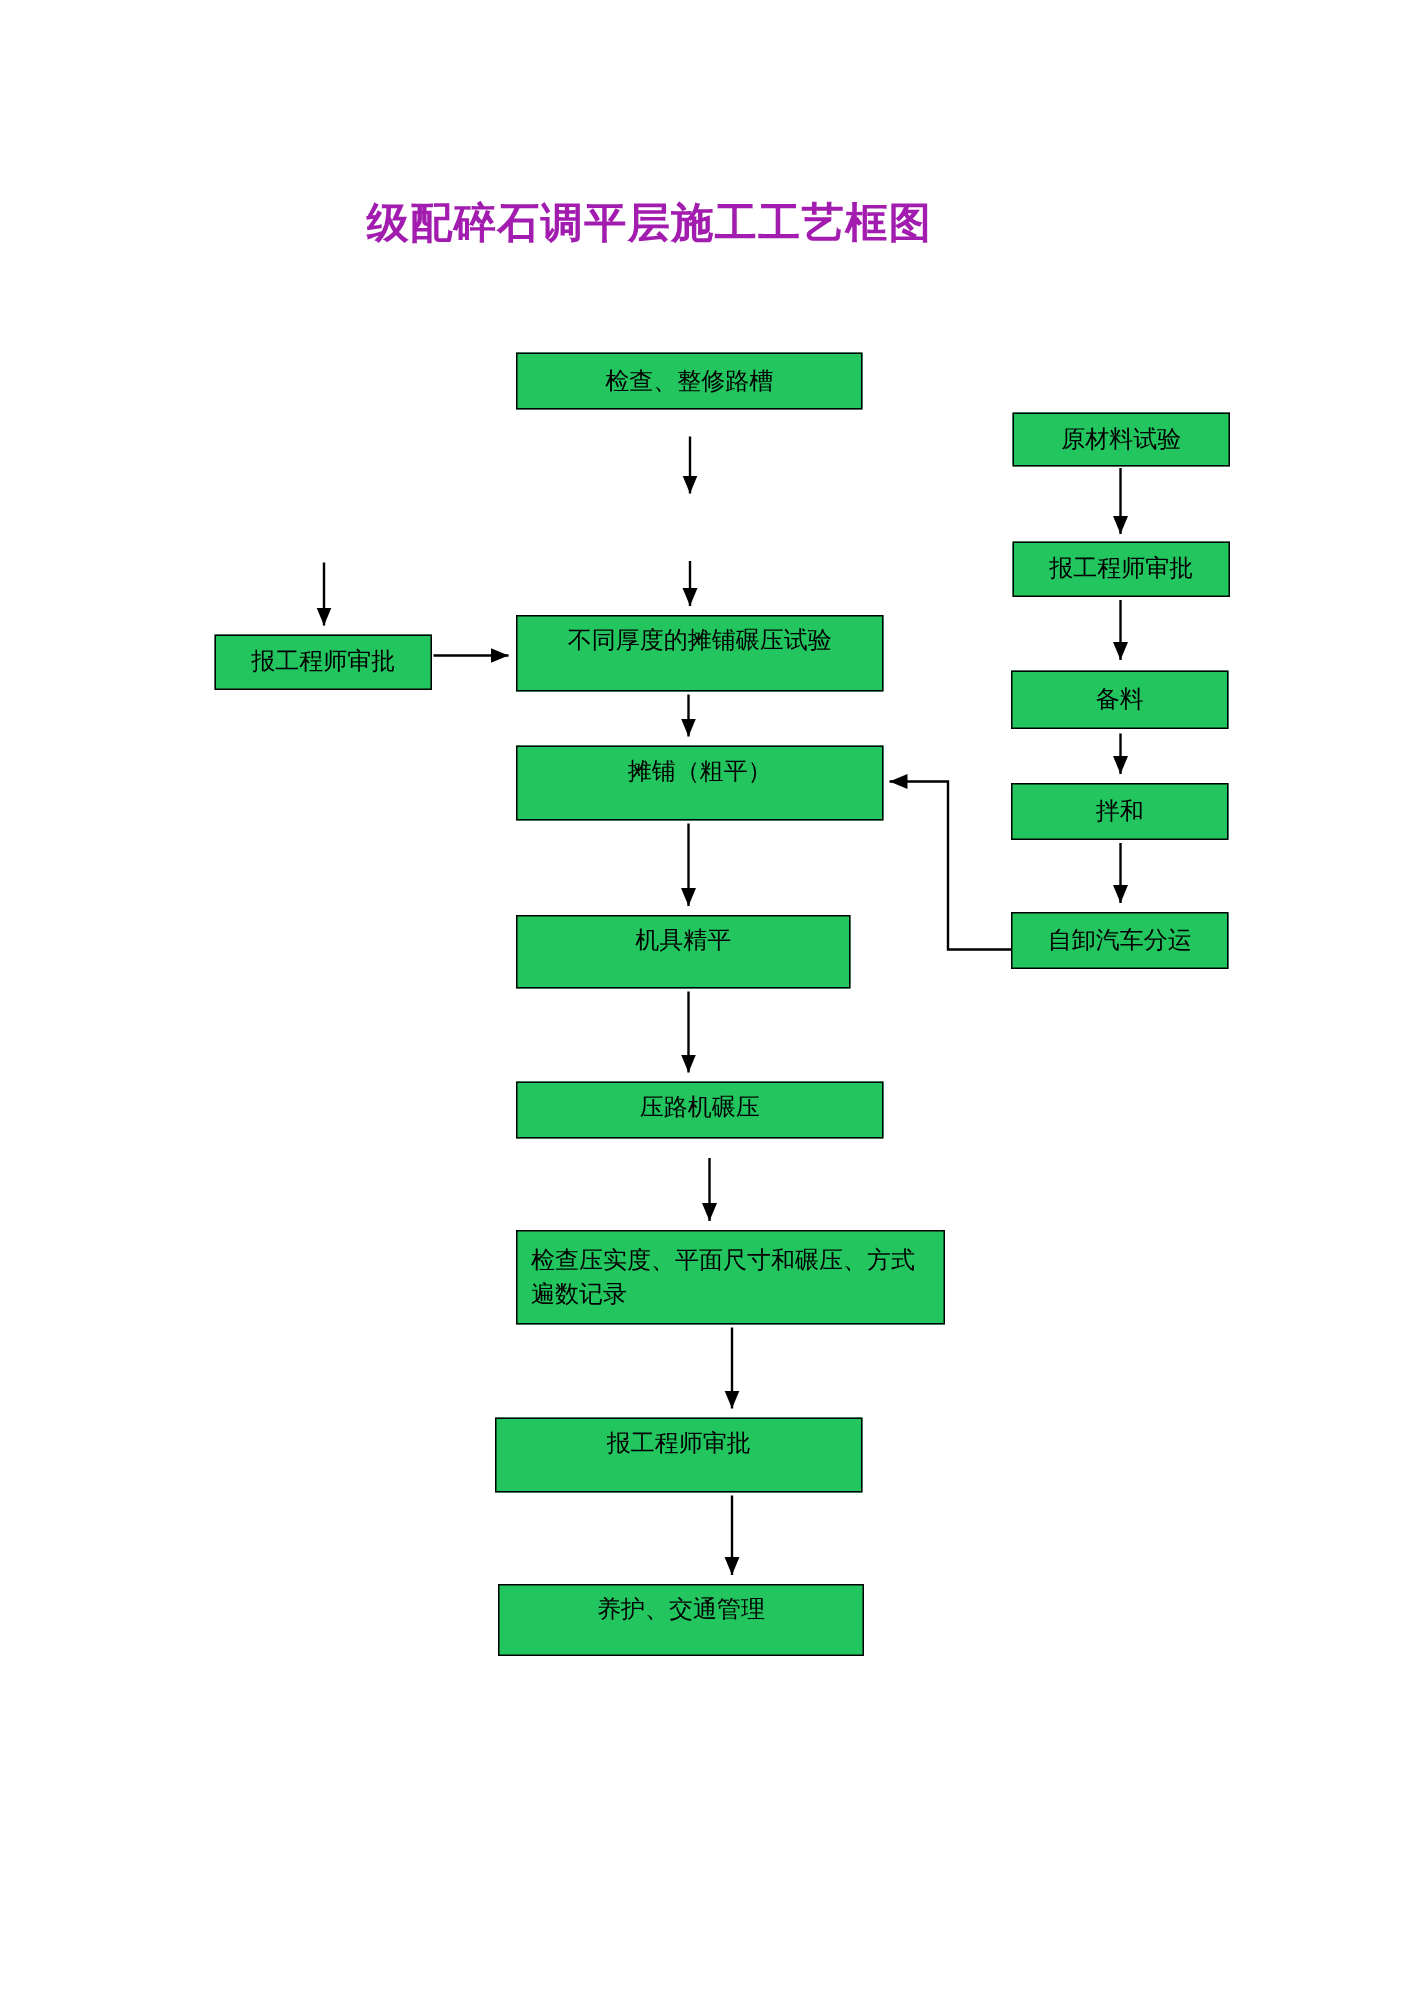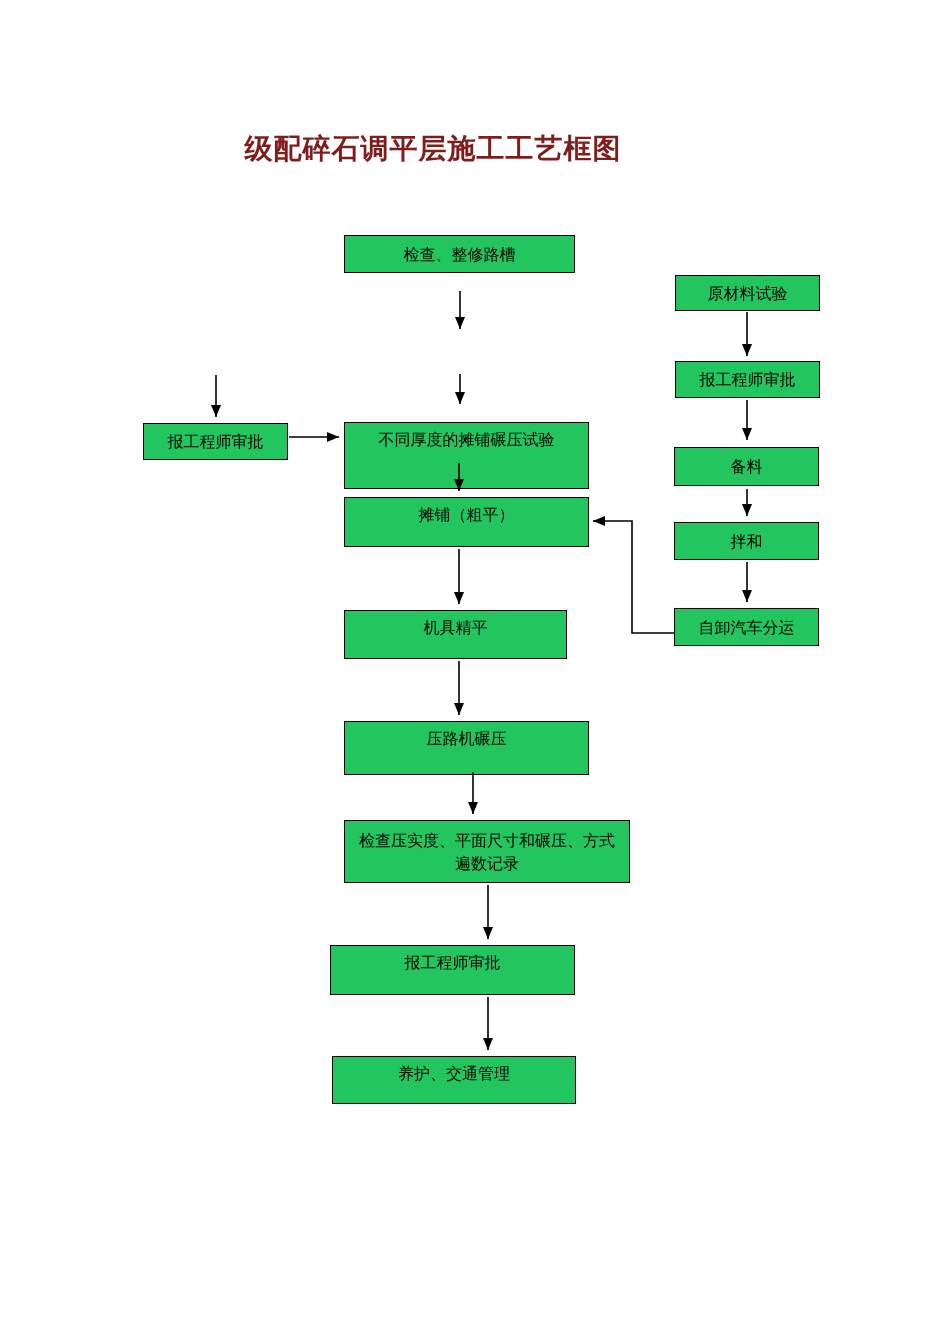--- a/index.html
+++ b/index.html
@@ -19,21 +19,21 @@
   .title {
     position: absolute;
     left: 0;
     top: 130px;
     width: 866px;
     margin: 0;
     text-align: center;
     font-size: 28px;
     font-weight: bold;
     letter-spacing: 1px;
-    color: #7f1d1d;
+    color: #a21caf;
   }
   .arrows {
     position: absolute;
     left: 0;
     top: 0;
     width: 950px;
     height: 1344px;
     pointer-events: none;
     z-index: 3;
   }
@@ -47,21 +47,21 @@
     font-size: 16px;
     line-height: 23px;
     color: #000000;
     z-index: 1;
     white-space: nowrap;
   }
   .v-center { align-items: center; }
   .v-top    { align-items: flex-start; padding-top: 5px; }
   .wrap {
     white-space: normal;
-    text-align: center;
+    text-align: left;
     align-items: center;
     padding: 0 9px;
   }
   .back-node  { z-index: 1; }
   .front-node { z-index: 2; border-width: 2px; }
 </style>
 </head>
 <body>
 
 <div class="page">
@@ -89,24 +89,24 @@
 
     <line x1="747" y1="312" x2="747" y2="356" stroke="#000" stroke-width="1.6" marker-end="url(#ah)"></line>
     <line x1="747" y1="400" x2="747" y2="440" stroke="#000" stroke-width="1.6" marker-end="url(#ah)"></line>
     <line x1="747" y1="489" x2="747" y2="516" stroke="#000" stroke-width="1.6" marker-end="url(#ah)"></line>
     <line x1="747" y1="562" x2="747" y2="602" stroke="#000" stroke-width="1.6" marker-end="url(#ah)"></line>
 
     <polyline points="674,633 632,633 632,521 593,521" fill="none" stroke="#000" stroke-width="1.6" marker-end="url(#ah)"></polyline>
   </svg>
 
   <div class="node v-center" style="left:344px; top:235px; width:231px; height:38px">检查、整修路槽</div>
-  <div class="node v-top" style="left:344px; top:422px; width:245px; height:67px">不同厚度的摊铺碾压试验</div>
+  <div class="node v-top" style="left:344px; top:410px; width:245px; height:51px">不同厚度的摊铺碾压试验</div>
   <div class="node v-top" style="left:344px; top:497px; width:245px; height:50px">摊铺（粗平）</div>
   <div class="node v-top" style="left:344px; top:610px; width:223px; height:49px">机具精平</div>
-  <div class="node v-top" style="left:344px; top:721px; width:245px; height:54px">压路机碾压</div>
+  <div class="node v-top" style="left:344px; top:721px; width:245px; height:38px">压路机碾压</div>
   <div class="node wrap" style="left:344px; top:820px; width:286px; height:63px">检查压实度、平面尺寸和碾压、方式遍数记录</div>
   <div class="node v-top" style="left:330px; top:945px; width:245px; height:50px">报工程师审批</div>
   <div class="node v-top back-node" style="left:332px; top:1056px; width:244px; height:48px">养护、交通管理</div>
 
   <div class="node v-center" style="left:143px; top:423px; width:145px; height:37px">报工程师审批</div>
 
   <div class="node v-center" style="left:675px; top:275px; width:145px; height:36px">原材料试验</div>
   <div class="node v-center" style="left:675px; top:361px; width:145px; height:37px">报工程师审批</div>
   <div class="node v-center" style="left:674px; top:447px; width:145px; height:39px">备料</div>
   <div class="node v-center" style="left:674px; top:522px; width:145px; height:38px">拌和</div>

